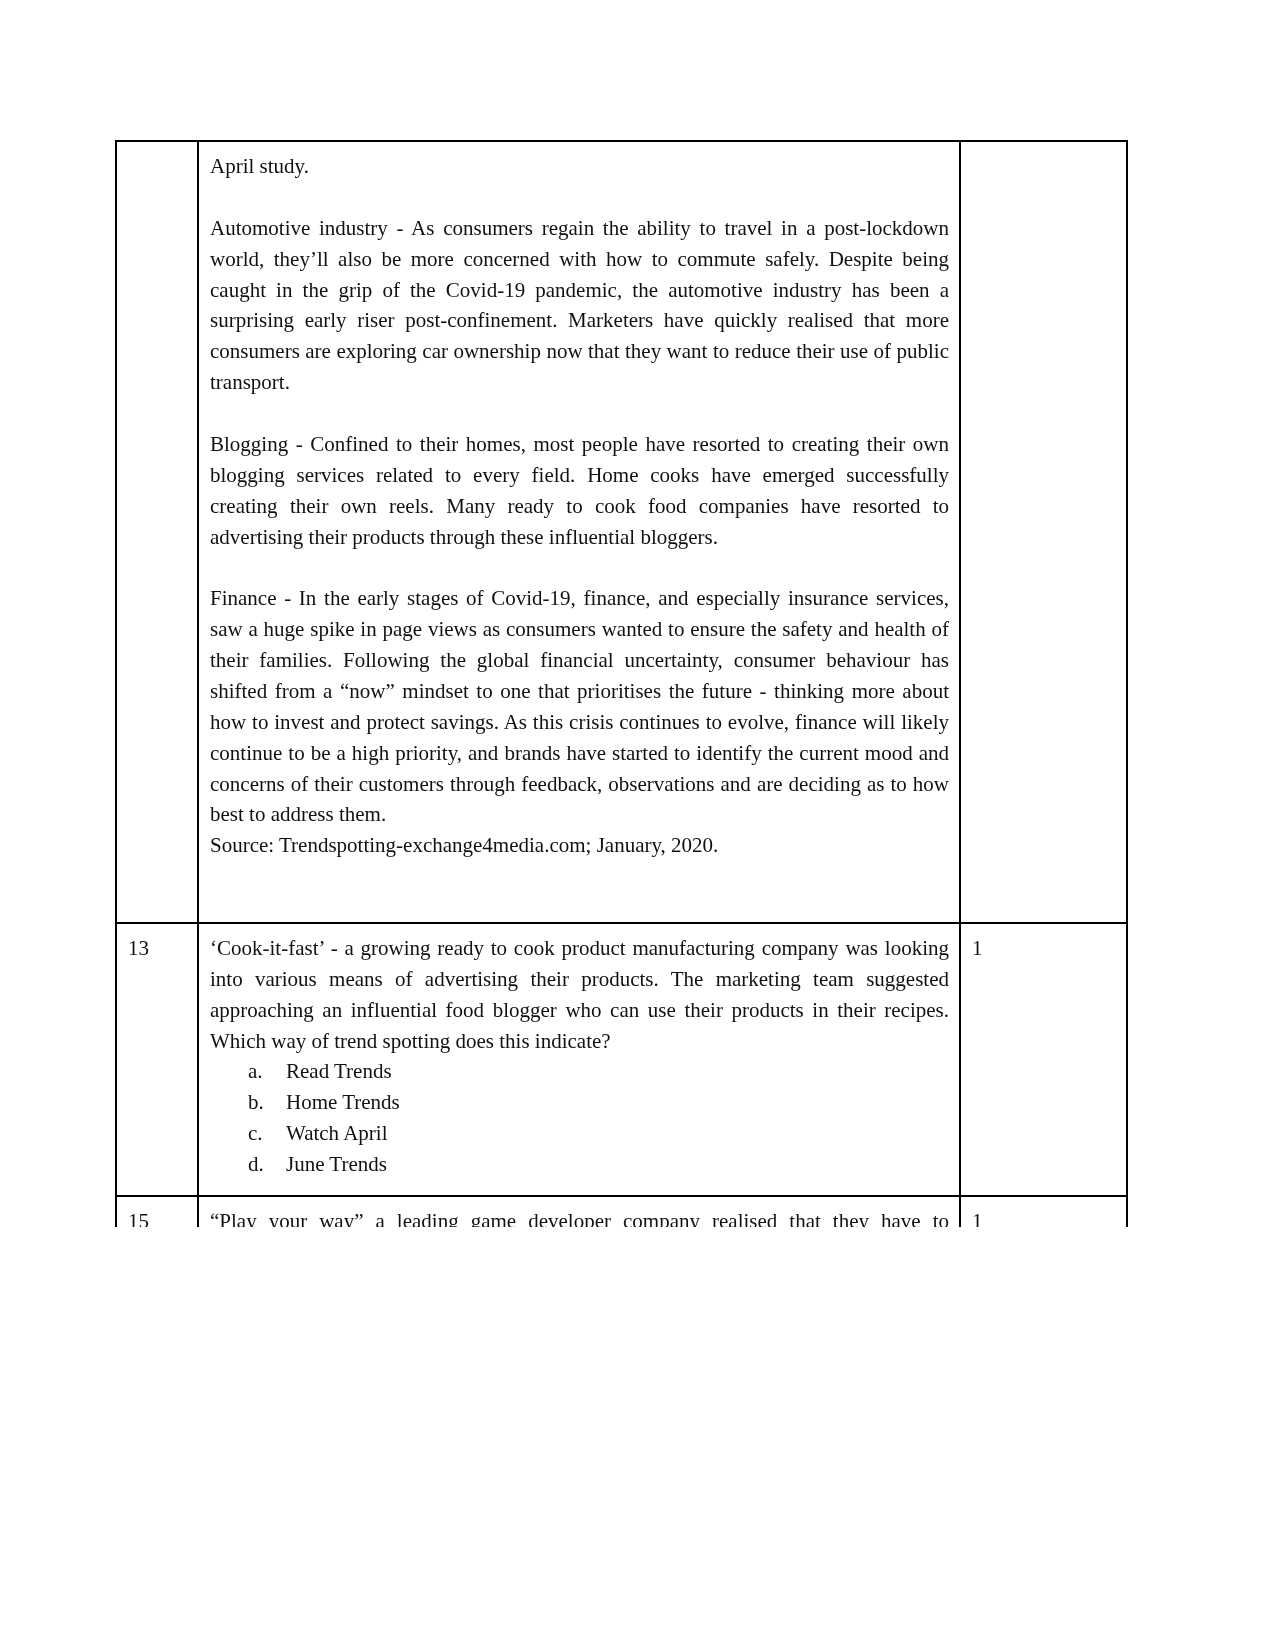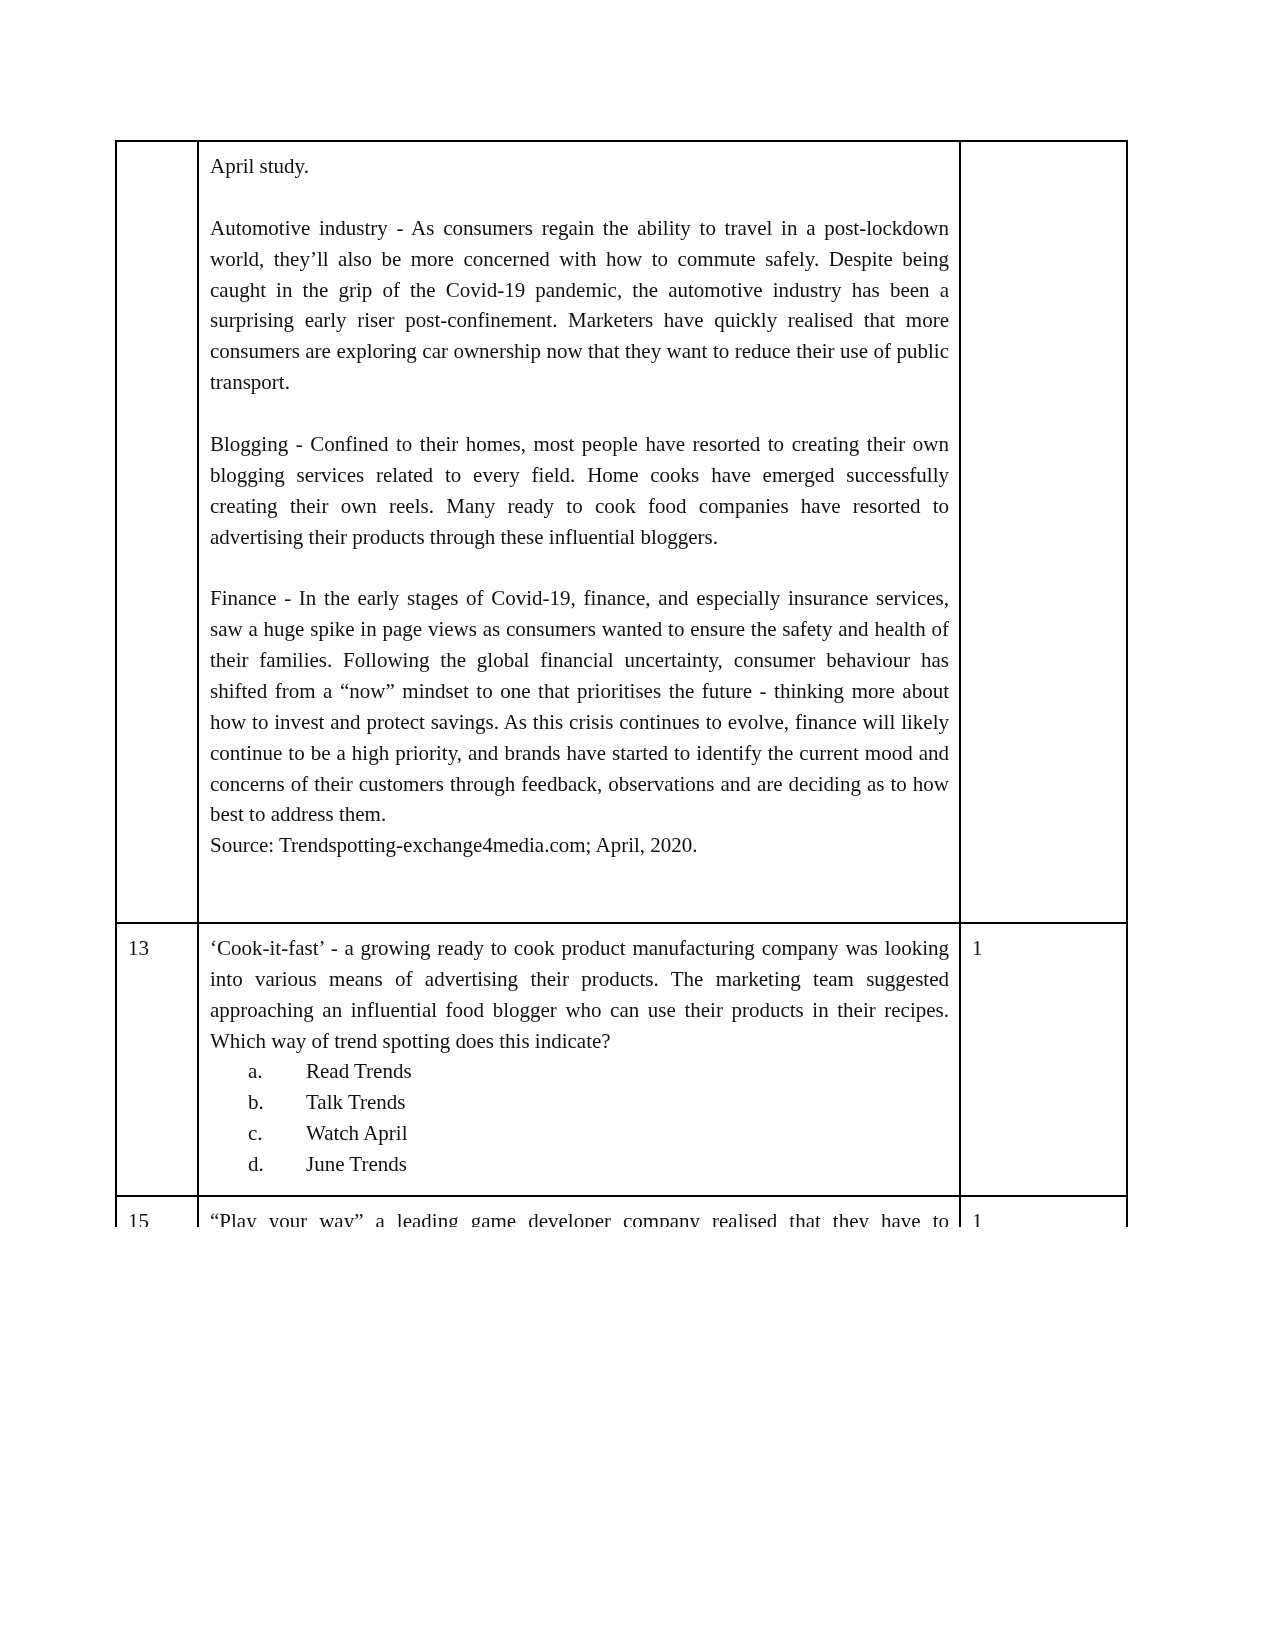--- a/index.html
+++ b/index.html
@@ -34,21 +34,21 @@
   tr.row-cont  td { height: 782px; }
   tr.row-q14   td { height: 273px; }
   tr.row-q15   td { height: 206px; }
   p.para { margin: 0 0 31px 0; }
   p.para.first { margin-bottom: 31px; }
   p.para.nogap { margin-bottom: 0; }
   p.para.srcline { margin: 0; text-align: left; }
   .options { padding-left: 38px; margin-top: 0; }
   .option { display: flex; align-items: flex-start; }
   .opt-letter { width: 38px; flex: 0 0 38px; }
-  .opt-label { flex: 1; text-align: left; margin-left: 20px; }
+  .opt-label { flex: 1; text-align: left; }
   .footer-rule {
     position: absolute;
     left: 140px;
     top: 1462px;
     width: 945px;
     height: 0;
     border-top: 2px solid #e8e8e8;
   }
   .page-footer {
     position: absolute;
@@ -71,41 +71,41 @@
     <tbody>
         <tr class="row-cont">
       <td class="col-num">
         <span></span>
       </td>
       <td class="col-text">
         <p class="para first srcline" style="margin-bottom:31px;">April study.</p>
         <p class="para">Automotive industry - As consumers regain the ability to travel in a post-lockdown world, they’ll also be more concerned with how to commute safely. Despite being caught in the grip of the Covid-19 pandemic, the automotive industry has been a surprising early riser post-confinement. Marketers have quickly realised that more consumers are exploring car ownership now that they want to reduce their use of public transport.</p>
         <p class="para">Blogging - Confined to their homes, most people have resorted to creating their own blogging services related to every field. Home cooks have emerged successfully creating their own reels. Many ready to cook food companies have resorted to advertising their products through these influential bloggers.</p>
         <p class="para nogap">Finance - In the early stages of Covid-19, finance, and especially insurance services, saw a huge spike in page views as consumers wanted to ensure the safety and health of their families. Following the global financial uncertainty, consumer behaviour has shifted from a “now” mindset to one that prioritises the future - thinking more about how to invest and protect savings. As this crisis continues to evolve, finance will likely continue to be a high priority, and brands have started to identify the current mood and concerns of their customers through feedback, observations and are deciding as to how best to address them.</p>
-        <p class="para srcline">Source: Trendspotting-exchange4media.com; April, 2020.</p>
+        <p class="para srcline">Source: Trendspotting-exchange4media.com; January, 2020.</p>
       </td>
       <td class="col-marks">
         <span></span>
       </td>
     </tr>
 
     <tr class="row-q14">
       <td class="col-num">
         <span>13</span>
       </td>
       <td class="col-text">
         <p class="para nogap">‘Cook-it-fast’ - a growing ready to cook product manufacturing company was looking into various means of advertising their products. The marketing team suggested approaching an influential food blogger who can use their products in their recipes. Which way of trend spotting does this indicate?</p>
         <div class="options">
           <div class="option">
             <span class="opt-letter">a.</span>
             <span class="opt-label">Read Trends</span>
           </div>
           <div class="option">
             <span class="opt-letter">b.</span>
-            <span class="opt-label">Talk Trends</span>
+            <span class="opt-label">Home Trends</span>
           </div>
           <div class="option">
             <span class="opt-letter">c.</span>
             <span class="opt-label">Watch April</span>
           </div>
           <div class="option">
             <span class="opt-letter">d.</span>
             <span class="opt-label">June Trends</span>
           </div>
         </div>

